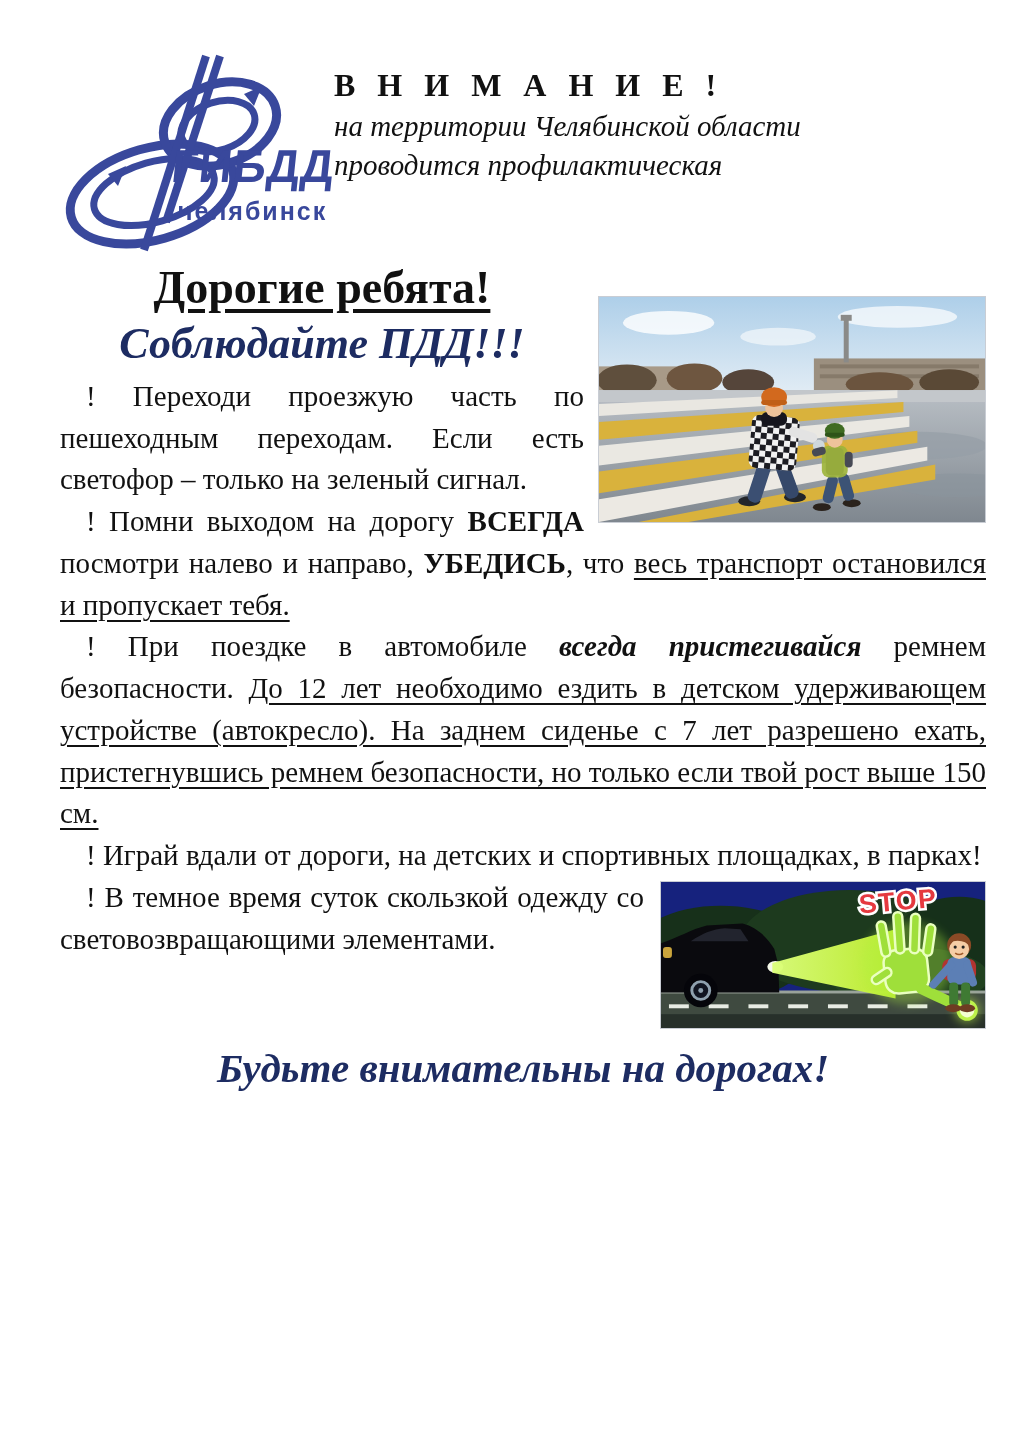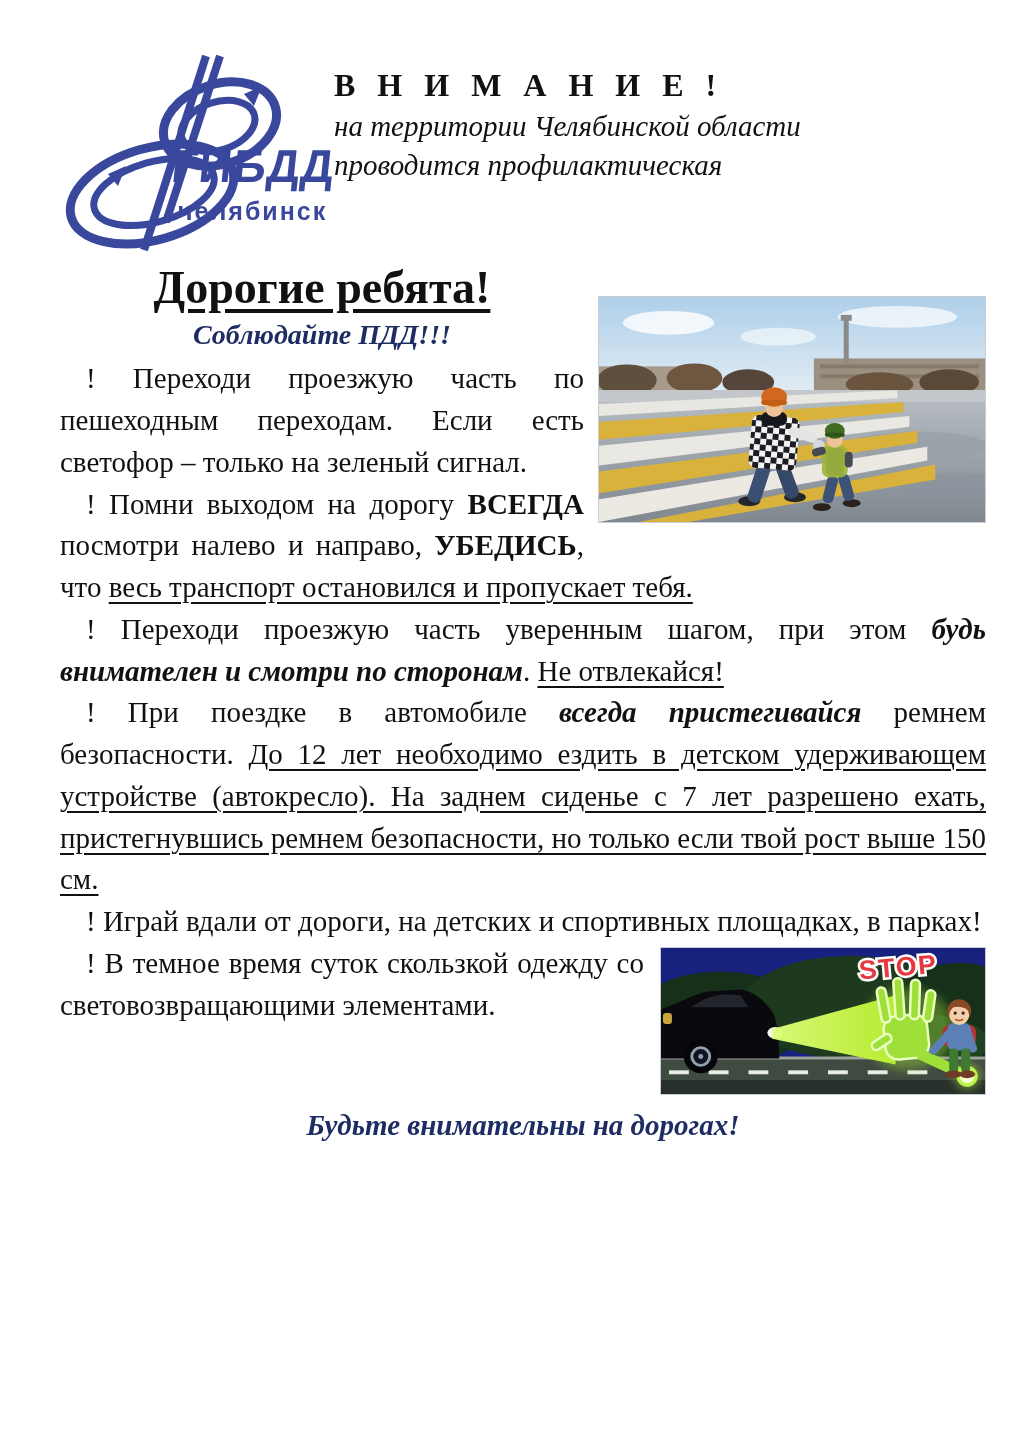--- a/index.html
+++ b/index.html
@@ -17,40 +17,40 @@
   .hdr-line{font-size:29px;font-style:italic;margin-top:4px;}
   .hdr-action{font-size:29px;font-style:italic;margin-top:4px;}
   .hdr-action .act-bold{font-weight:700;font-size:31px;}
   
   .content{padding:0 38px 0 60px;font-size:29px;line-height:1.44;text-align:justify;}
   h1.title{
     text-align:center;font-size:46px;line-height:1.12;margin:6px 0 0 0;
     font-weight:700;text-decoration:underline;text-decoration-thickness:4px;text-underline-offset:6px;
   }
   h2.subtitle{
-    text-align:center;font-size:28px;line-height:1.1;margin:6px 0 8px 0;
+    text-align:center;font-size:44px;line-height:1.1;margin:6px 0 8px 0;
     font-weight:700;font-style:italic;color:#1d2c62;
   }
   p.rule{margin:0;text-indent:26px;}
   .sg-b{font-weight:700;}
   .sg-bi{font-weight:700;font-style:italic;}
   .sg-u{text-decoration:underline;text-decoration-thickness:2px;text-underline-offset:5px;}
   figure{margin:0;padding:0;}
   .photo-crosswalk{
     float:right;width:388px;height:227px;margin:34px 0 10px 14px;
     border:1px solid #c9cdd4;box-sizing:border-box;
   }
   .illus-night{
     float:right;width:326px;height:148px;margin:4px 0 10px 16px;
     border:1px solid #c9cdd4;box-sizing:border-box;
   }
   .photo-crosswalk svg,.illus-night svg,.logo-box svg{display:block;width:100%;height:100%;}
   
   .slogan{
-    clear:both;text-align:center;font-size:29px;font-weight:700;font-style:italic;
+    clear:both;text-align:center;font-size:41px;font-weight:700;font-style:italic;
     color:#1d2c62;margin-top:30px;
   }
 </style>
 </head>
 <body>
 
 <div class="page">
 
   <header class="masthead">
     <div class="logo-box">
@@ -164,21 +164,20 @@
       </svg>
     </figure>
 
     <h1 class="title">Дорогие ребята!</h1>
     <h2 class="subtitle">Соблюдайте ПДД!!!</h2>
 
     <p class="rule"><span class="sg-p">! Переходи проезжую часть по пешеходным переходам. Если есть светофор – только на зеленый сигнал.</span></p>
 
     <p class="rule"><span>! Помни  выходом на дорогу </span><span class="sg-b">ВСЕГДА</span><span> посмотри налево и направо, </span><span class="sg-b">УБЕДИСЬ</span><span>, что </span><span class="sg-u">весь транспорт остановился и пропускает тебя.</span></p>
 
-    <p class="rule"><span>! Переходи проезжую часть уверенным шагом, при этом </span><span class="sg-bi">будь внимателен и смотри по сторонам</span><span>. </span><span class="sg-u">Не отвлекайся!</span></p>
 
     <p class="rule"><span>! При поездке в автомобиле </span><span class="sg-bi">всегда пристегивайся</span><span> ремнем безопасности. </span><span class="sg-u">До 12 лет необходимо ездить в детском удерживающем устройстве (автокресло). На заднем сиденье с 7 лет разрешено ехать, пристегнувшись ремнем безопасности, но только если твой рост выше 150 см.</span></p>
 
     <p class="rule"><span>! Играй вдали от дороги, на детских и спортивных площадках, в парках!</span></p>
 
     <figure class="illus-night">
       <svg viewBox="0 0 326 148" preserveAspectRatio="none" aria-hidden="true">
         <defs>
           <filter id="soft" x="-50%" y="-50%" width="200%" height="200%">
             <feGaussianBlur stdDeviation="5"></feGaussianBlur>

